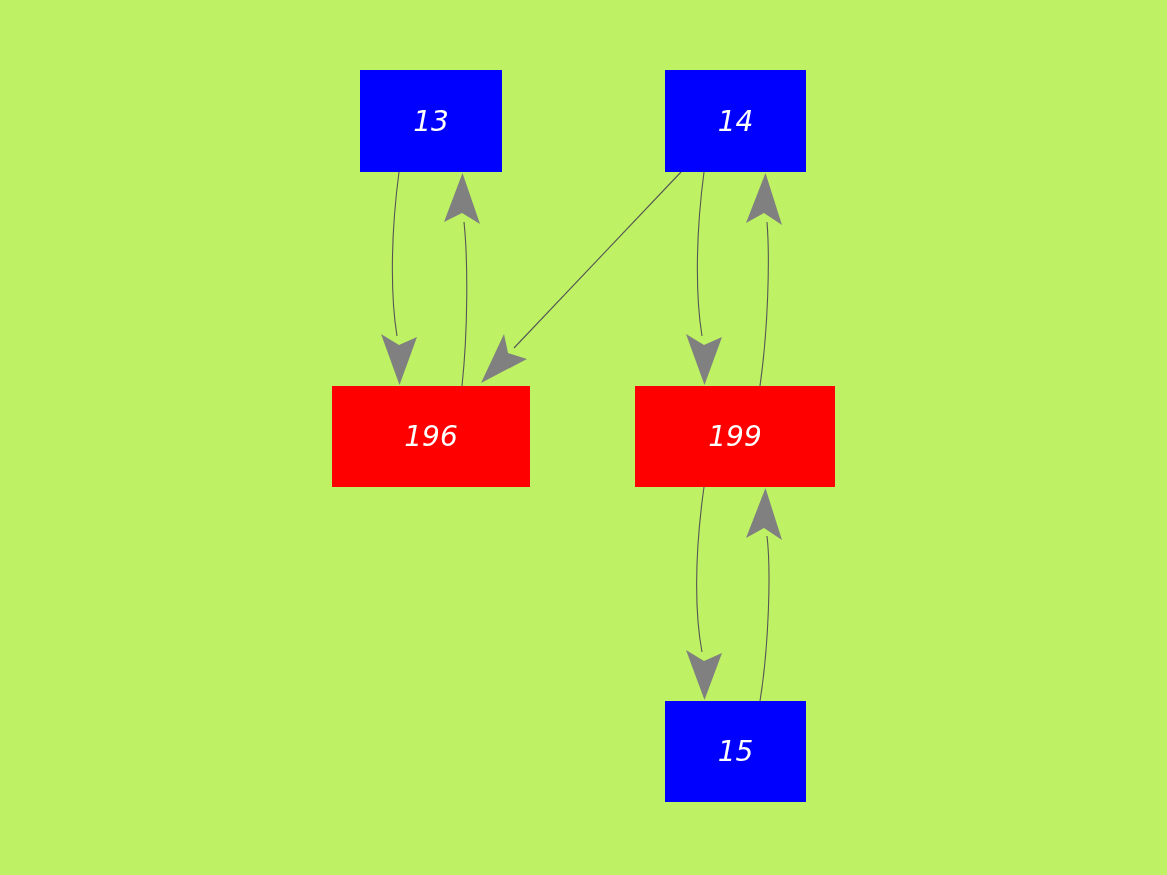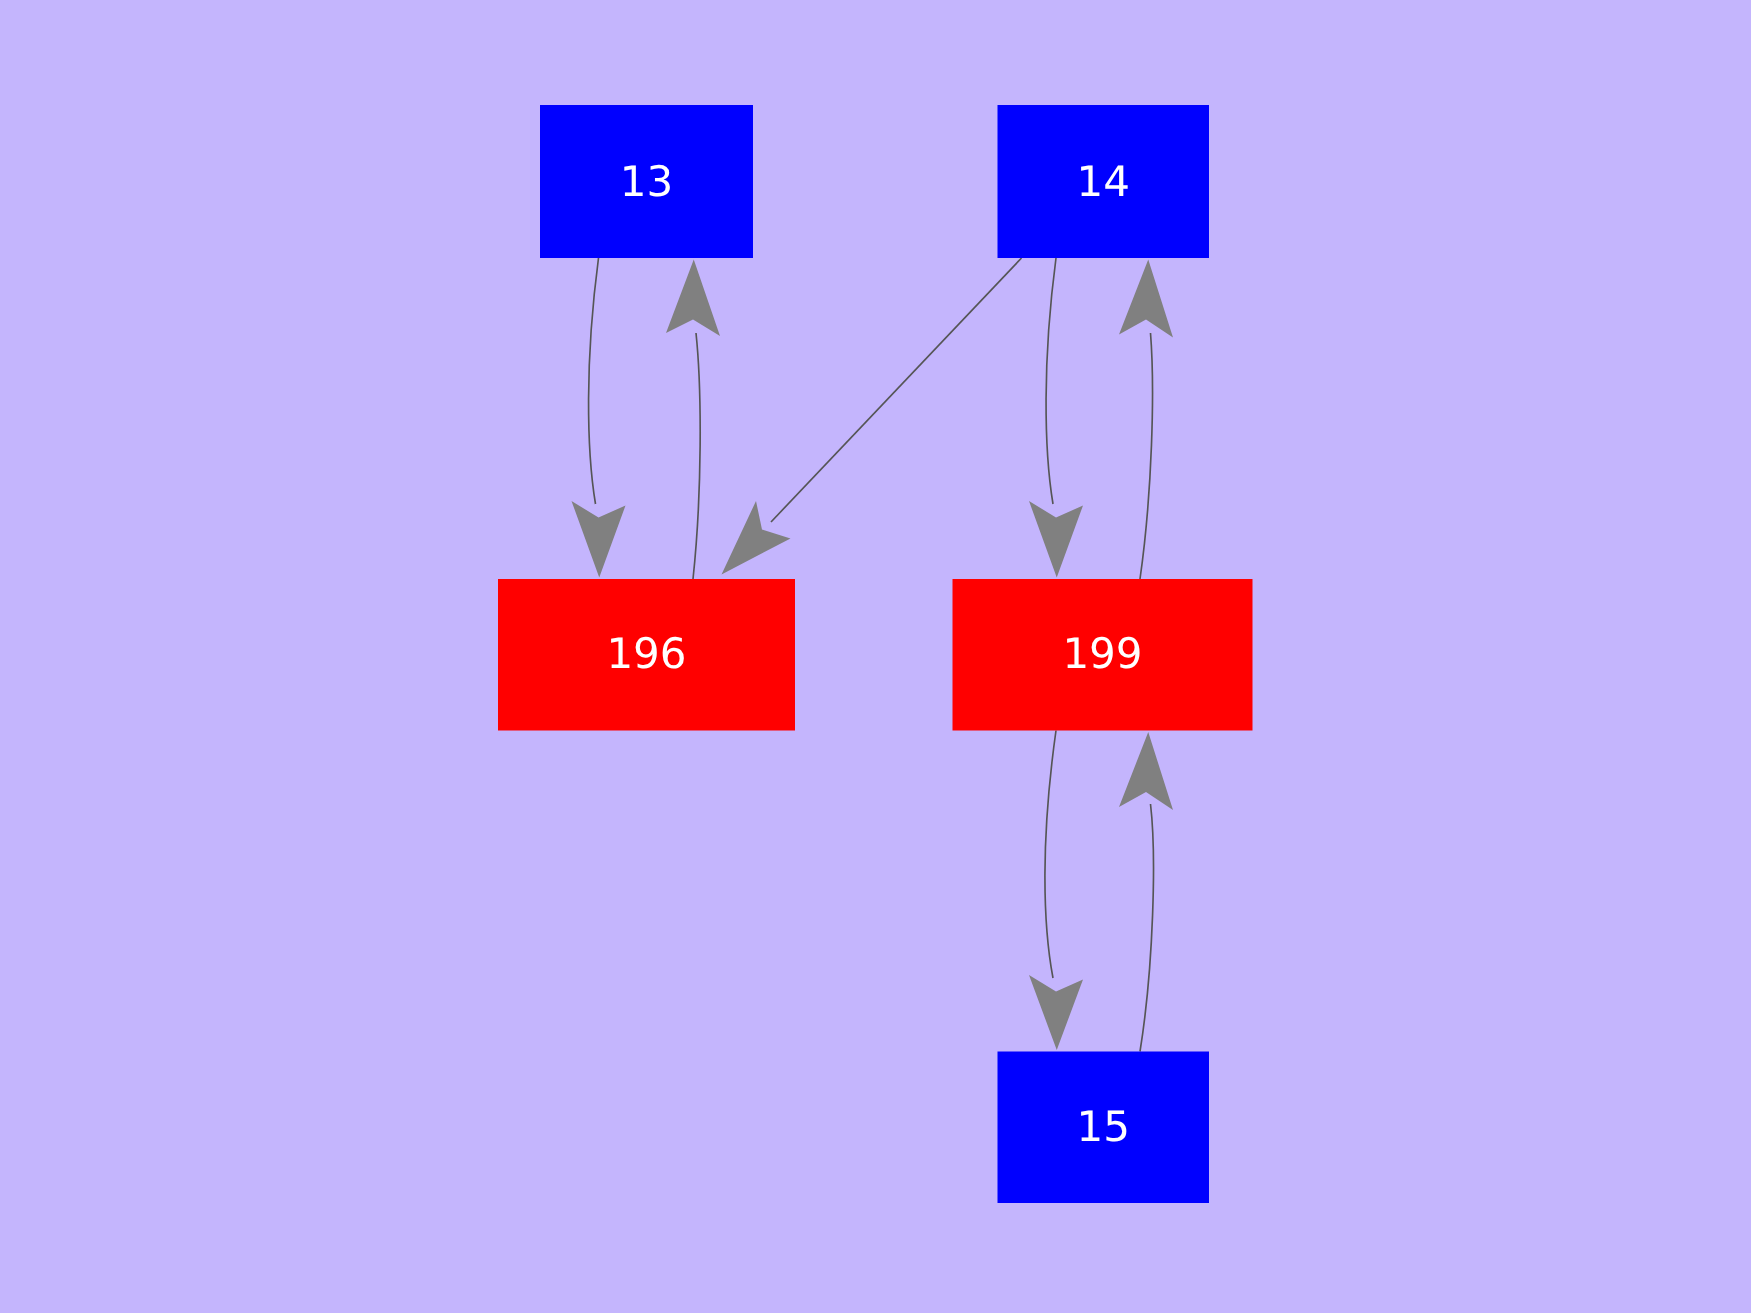--- a/index.html
+++ b/index.html
@@ -11,21 +11,22 @@
   body {
     width: 1167px;
     height: 875px;
     font-family: "DejaVu Sans", "Liberation Sans", sans-serif;
     overflow: hidden;
   }
   #graph-canvas {
     position: relative;
     width: 1167px;
     height: 875px;
-    background: #c4b5fd;
+    background: #bef264;
+    font-style: italic;
   }
   #graph-svg {
     position: absolute;
     top: 0;
     left: 0;
     width: 1167px;
     height: 875px;
   }
   .node-label {
     font-family: "DejaVu Sans", "Liberation Sans", sans-serif;

